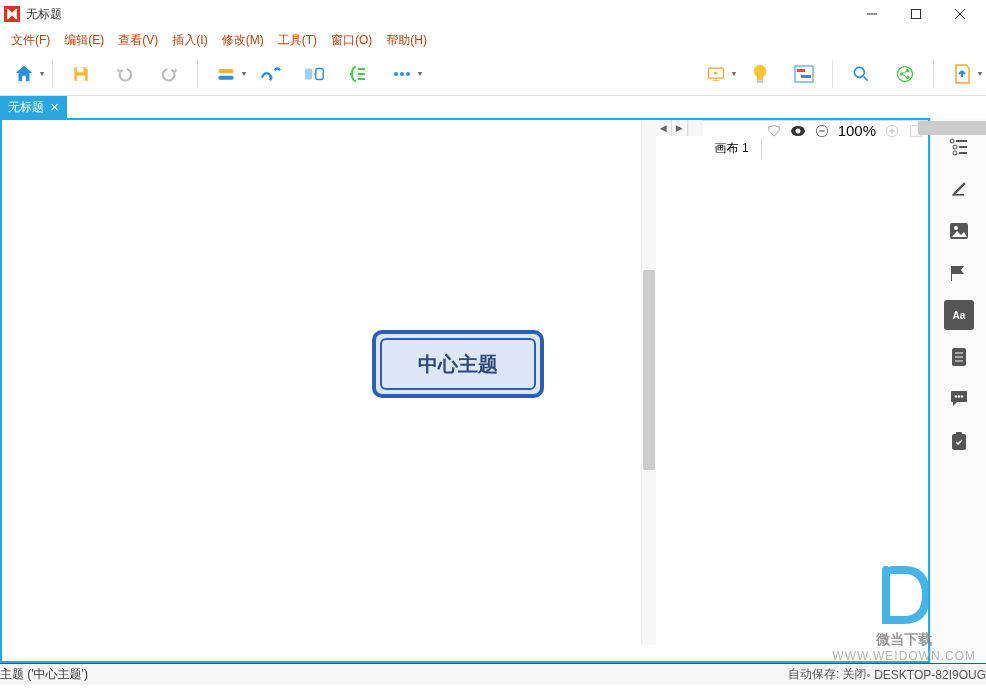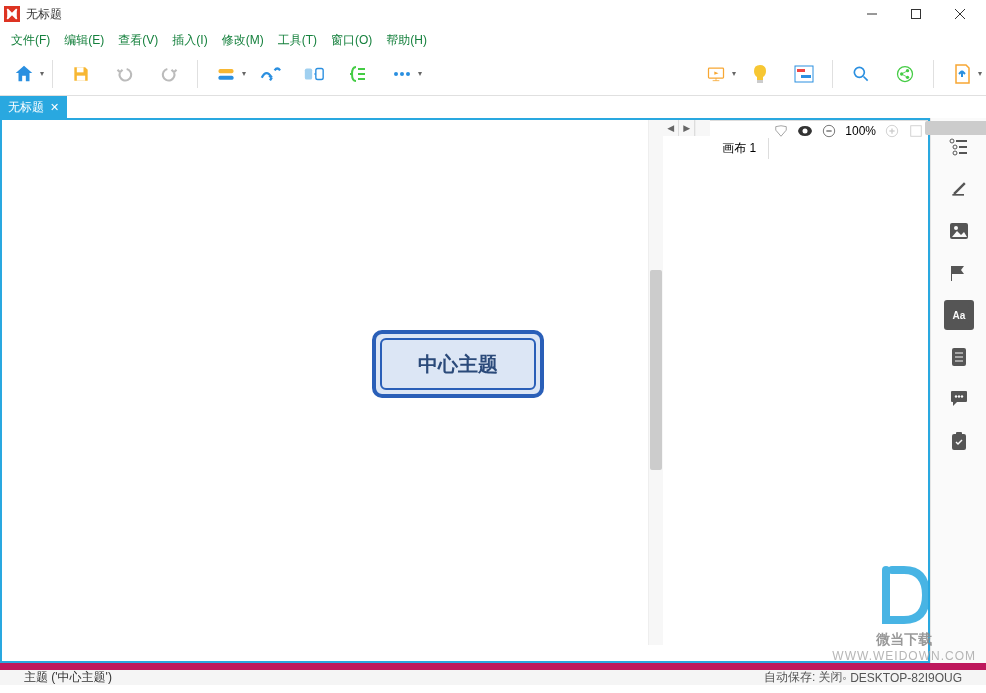--- a/index.html
+++ b/index.html
@@ -3,21 +3,21 @@
 <meta charset="utf-8">
 <style>
 * { margin: 0; padding: 0; box-sizing: border-box; font-family: "Microsoft YaHei", "SimSun", Arial, sans-serif; }
 body { width: 986px; height: 693px; background: #fff; overflow: hidden; position: relative; font-size: 12px; }
 .titlebar { height: 28px; display: flex; align-items: center; padding: 0 4px; background: #fff; }
 .titlebar .app-icon { width: 16px; height: 16px; background: #d32; margin-right: 6px; display: flex; align-items: center; justify-content: center; }
 .titlebar .app-icon svg { width: 12px; height: 12px; }
 .titlebar .title { flex: 1; color: #333; }
 .titlebar .win-btn { width: 44px; height: 28px; display: flex; align-items: center; justify-content: center; cursor: pointer; }
 .menubar { height: 24px; display: flex; align-items: center; padding: 0 4px; background: #fff; }
-.menubar .menu-item { padding: 3px 7px; cursor: pointer; color: #15803d; }
+.menubar .menu-item { padding: 3px 7px; cursor: pointer; color: #c2410c; }
 .toolbar { height: 44px; display: flex; align-items: center; padding: 0 8px; background: #fff; border-bottom: 1px solid #e0e0e0; gap: 2px; }
 .toolbar .tb-btn { width: 32px; height: 32px; display: flex; align-items: center; justify-content: center; cursor: pointer; border-radius: 2px; position: relative; }
 .toolbar .tb-btn .dd { position: absolute; right: -8px; width: 8px; font-size: 8px; color: #666; }
 .toolbar .sep { width: 1px; height: 28px; background: #e0e0e0; margin: 0 10px; }
 .toolbar .spacer-sm { width: 8px; }
 .toolbar .spacer { flex: 1; }
 .tabbar { height: 22px; background: #fff; display: flex; }
 .tab { background: #29a8e0; color: #fff; padding: 2px 8px; display: flex; align-items: center; gap: 6px; font-size: 12px; }
 .tab .close-x { font-size: 11px; cursor: pointer; }
 .work { display: flex; height: 545px; }
@@ -27,28 +27,28 @@
 .vscroll .thumb { position: absolute; left: 1px; right: 1px; top: 150px; height: 200px; background: #ccc; border-radius: 2px; }
 .hscroll-row { height: 16px; display: flex; background: #f7f7f7; }
 .hscroll-row .arrow { width: 16px; display: flex; align-items: center; justify-content: center; color: #666; font-size: 9px; border-right: 1px solid #ddd; }
 .hscroll-row .track { flex: 1; position: relative; }
 .hscroll-row .thumb { position: absolute; top: 1px; bottom: 1px; left: 230px; width: 400px; background: #ccc; border-radius: 2px; }
 .hscroll-row .corner { width: 15px; border-left: 1px solid #eee; }
 .sheetbar { height: 20px; display: flex; align-items: center; background: #fff; border-top: 1px solid #ddd; }
 .sheetbar .sheet-tab { padding: 2px 12px; border-right: 1px solid #ddd; background: #fff; font-size: 12px; margin-top: 36px; }
 .sheetbar .spacer { flex: 1; }
 .sheetbar .sb-icon { width: 24px; display: flex; align-items: center; justify-content: center; color: #666; cursor: pointer; }
-.sheetbar .zoom-txt { padding: 0 4px; font-size: 12px; }
+.sheetbar .zoom-txt { padding: 0 4px; font-size: 15px; }
 .central-topic { position: absolute; left: 370px; top: 210px; width: 172px; height: 68px; border: 4px solid #2a5fb8; border-radius: 10px; background: #dce6f5; display: flex; align-items: center; justify-content: center; }
 .central-topic .inner { position: absolute; inset: 4px; border: 2px solid #2a5fb8; border-radius: 6px; }
 .central-topic .txt { font-size: 20px; font-weight: bold; color: #2b4a7a; position: relative; z-index: 1; }
 .right-panel { width: 56px; background: #fafafa; border-left: 1px solid #e5e5e5; display: flex; flex-direction: column; align-items: center; padding-top: 14px; gap: 12px; }
 .right-panel .rp-btn { width: 30px; height: 30px; display: flex; align-items: center; justify-content: center; cursor: pointer; color: #555; border-radius: 3px; }
 .right-panel .rp-btn.active { background: #555; color: #fff; }
-.statusbar { height: 22px; background: #f5f5f5; border-top: 7px solid #be185d; display: flex; align-items: center; padding: 0 24px; font-size: 12px; color: #333; }
+.statusbar { height: 22px; background: #f5f5f5; border-top: 1px solid #be185d; display: flex; align-items: center; padding: 0 0; font-size: 12px; color: #333; }
 .statusbar .spacer { flex: 1; }
 .statusbar .sb-item { color: #555; }
 .watermark { position: absolute; right: 10px; bottom: 30px; pointer-events: none; opacity: 0.85; text-align: center; margin-left: 16px; }
 .watermark .d-logo { width: 80px; height: 80px; margin: 0 auto; }
 .watermark .wm-txt { font-size: 14px; font-weight: bold; color: #888; margin-top: -4px; }
 .watermark .wm-url { font-size: 12px; color: #aaa; letter-spacing: 1px; }
 svg { display: block; }
 </style>
 </head>
 <body>

